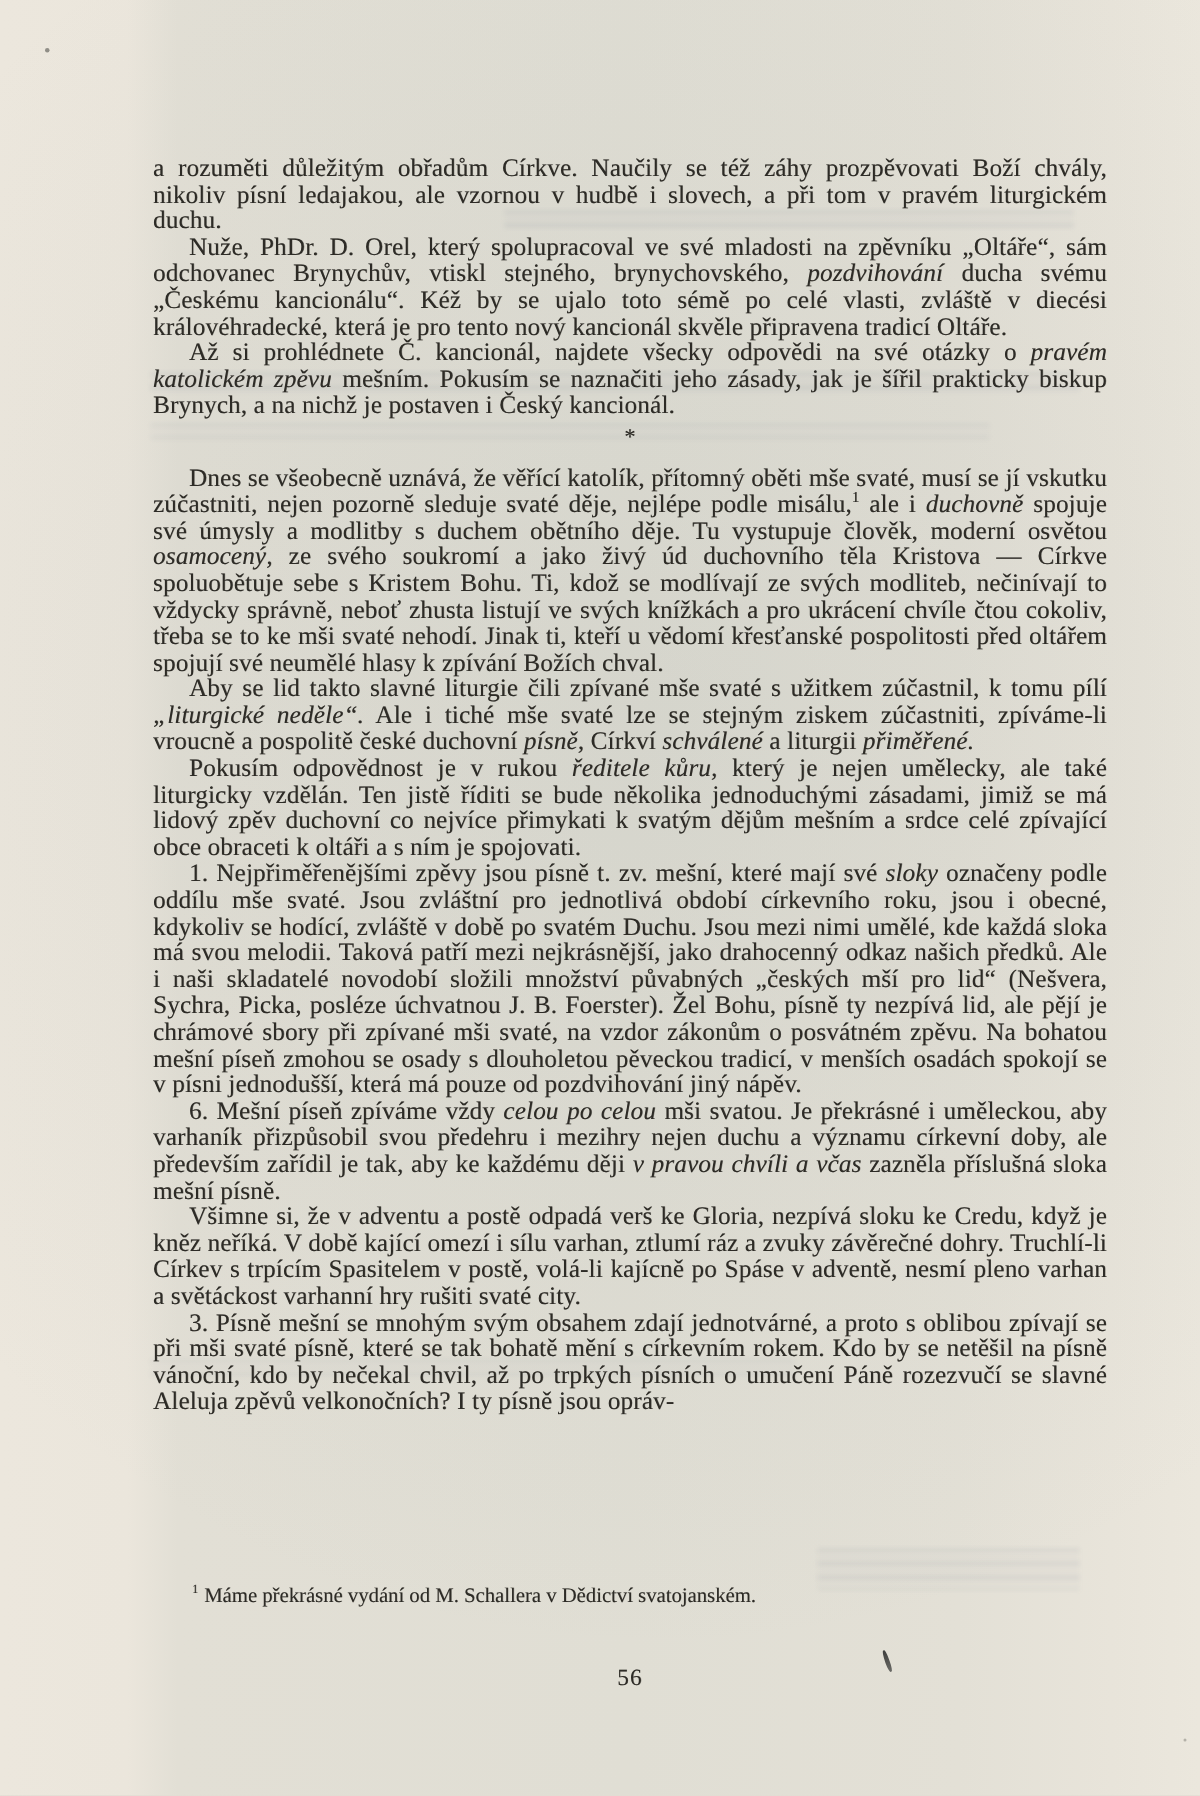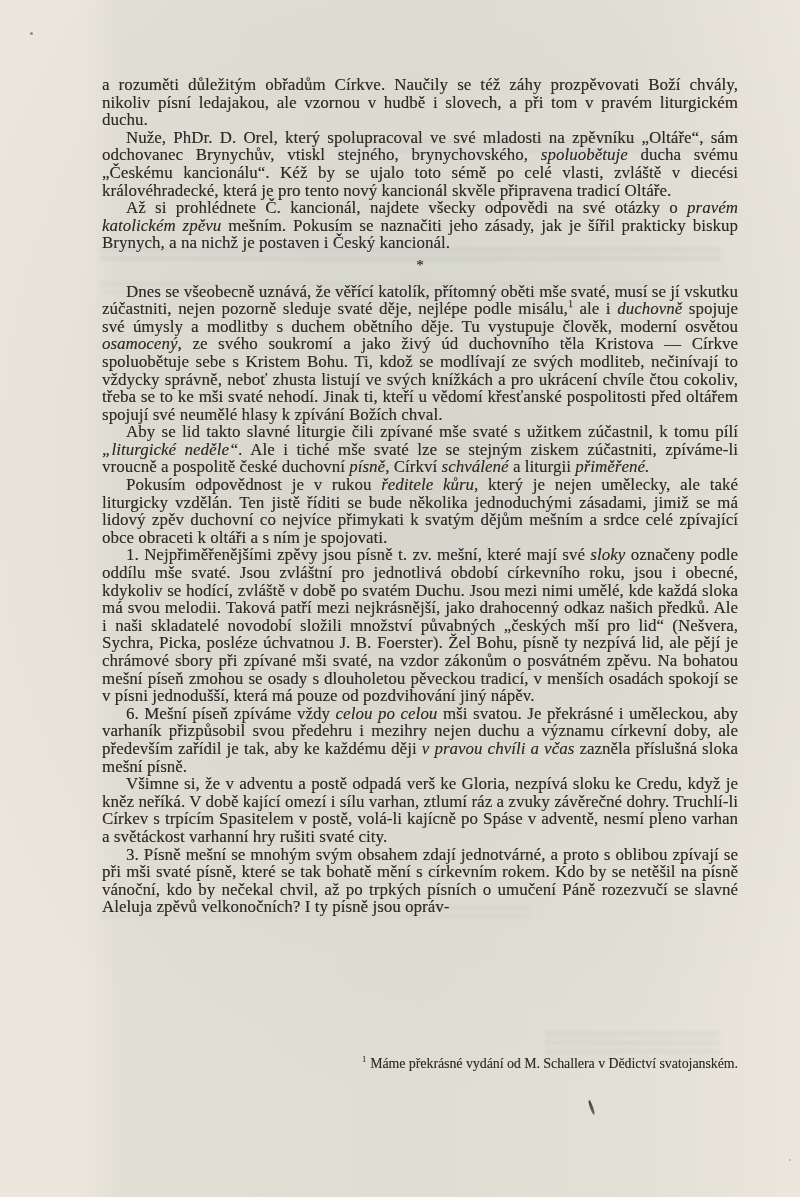--- a/index.html
+++ b/index.html
@@ -21,33 +21,33 @@
   .textblock {
     position: absolute;
     left: 102px; top: 76px; width: 636px;
     max-height: 960px; overflow: hidden;
     font-size: 16.8px; line-height: 17.6px;
     letter-spacing: 0.1px;
     text-align: justify;
     text-shadow: 0.3px 0.3px 0.35px rgba(45,43,38,0.45);
   }
   .textblock p { margin: 0; text-indent: 24px; }
-  .textblock p.cont { text-indent: 0; }
+  .textblock p.cont { text-indent: 0; margin-top: 27px; }
   .it { font-style: italic; }
   sup { font-size: 0.6em; line-height: 0; vertical-align: super; letter-spacing: 0; }
   .separator {
     text-align: center; text-indent: 0 !important;
     margin: 5px 0 8px !important;
     font-size: 15px;
   }
   .footnote {
     position: absolute;
     left: 102px; top: 1042px; width: 636px;
     font-size: 13.8px; line-height: 16px;
-    text-indent: 26px; text-align: right;
+    text-indent: 26px; text-align: left;
     text-shadow: 0.3px 0.3px 0.3px rgba(45,43,38,0.4);
   }
   .footnote sup { margin-right: 4px; }
   .pagenum {
     position: absolute;
     left: 102px; top: 1110px; width: 636px;
     text-align: center;
     font-size: 15.5px; letter-spacing: 0.8px;
     text-shadow: 0.3px 0.3px 0.3px rgba(45,43,38,0.4);
   }
@@ -87,32 +87,33 @@
   <div class="ghost g1"></div>
   <div class="ghost g2"></div>
   <div class="ghost g3"></div>
   <div class="ghost g4"></div>
   <div class="ghost g5"></div>
   <div class="speck s1"></div>
   <div class="speck s2"></div>
 
   <div class="textblock">
     <p class="cont"><span>a rozuměti důležitým obřadům Církve. Naučily se též záhy prozpěvovati Boží chvály, nikoliv písní ledajakou, ale vzornou v hudbě i slovech, a při tom v pravém liturgickém duchu.</span></p>
-    <p><span>Nuže, PhDr. D. Orel, který spolupracoval ve své mladosti na zpěvníku „Oltáře“, sám odchovanec Brynychův, vtiskl stejného, brynychovského, </span><span class="it">spoluobětuje</span><span> ducha svému „Českému kancionálu“. Kéž by se ujalo toto sémě po celé vlasti, zvláště v diecési královéhradecké, která je pro tento nový kancionál skvěle připravena tradicí Oltáře.</span></p>
+    <p><span>Nuže, PhDr. D. Orel, který spolupracoval ve své mladosti na zpěvníku „Oltáře“, sám odchovanec Brynychův, vtiskl stejného, brynychovského, </span><span class="it">pozdvihování</span><span> ducha svému „Českému kancionálu“. Kéž by se ujalo toto sémě po celé vlasti, zvláště v diecési královéhradecké, která je pro tento nový kancionál skvěle připravena tradicí Oltáře.</span></p>
     <p><span>Až si prohlédnete Č. kancionál, najdete všecky odpovědi na své otázky o </span><span class="it">pravém katolickém zpěvu</span><span> mešním. Pokusím se naznačiti jeho zásady, jak je šířil prakticky biskup Brynych, a na nichž je postaven i Český kancionál.</span></p>
     <p class="separator">*</p>
     <p><span>Dnes se všeobecně uznává, že věřící katolík, přítomný oběti mše svaté, musí se jí vskutku zúčastniti, nejen pozorně sleduje svaté děje, nejlépe podle misálu,</span><sup>1</sup><span> ale i </span><span class="it">duchovně</span><span> spojuje své úmysly a modlitby s duchem obětního děje. Tu vystupuje člověk, moderní osvětou </span><span class="it">osamocený,</span><span> ze svého soukromí a jako živý úd duchovního těla Kristova — Církve spoluobětuje sebe s Kristem Bohu. Ti, kdož se modlívají ze svých modliteb, nečinívají to vždycky správně, neboť zhusta listují ve svých knížkách a pro ukrácení chvíle čtou cokoliv, třeba se to ke mši svaté nehodí. Jinak ti, kteří u vědomí křesťanské pospolitosti před oltářem spojují své neumělé hlasy k zpívání Božích chval.</span></p>
     <p><span>Aby se lid takto slavné liturgie čili zpívané mše svaté s užitkem zúčastnil, k tomu pílí </span><span class="it">„liturgické neděle“.</span><span> Ale i tiché mše svaté lze se stejným ziskem zúčastniti, zpíváme-li vroucně a pospolitě české duchovní </span><span class="it">písně,</span><span> Církví </span><span class="it">schválené</span><span> a liturgii </span><span class="it">přiměřené.</span></p>
     <p><span>Pokusím odpovědnost je v rukou </span><span class="it">ředitele kůru,</span><span> který je nejen umělecky, ale také liturgicky vzdělán. Ten jistě říditi se bude několika jednoduchými zásadami, jimiž se má lidový zpěv duchovní co nejvíce přimykati k svatým dějům mešním a srdce celé zpívající obce obraceti k oltáři a s ním je spojovati.</span></p>
     <p><span>1. Nejpřiměřenějšími zpěvy jsou písně t. zv. mešní, které mají své </span><span class="it">sloky</span><span> označeny podle oddílu mše svaté. Jsou zvláštní pro jednotlivá období církevního roku, jsou i obecné, kdykoliv se hodící, zvláště v době po svatém Duchu. Jsou mezi nimi umělé, kde každá sloka má svou melodii. Taková patří mezi nejkrásnější, jako drahocenný odkaz našich předků. Ale i naši skladatelé novodobí složili množství půvabných „českých mší pro lid“ (Nešvera, Sychra, Picka, posléze úchvatnou J. B. Foerster). Žel Bohu, písně ty nezpívá lid, ale pějí je chrámové sbory při zpívané mši svaté, na vzdor zákonům o posvátném zpěvu. Na bohatou mešní píseň zmohou se osady s dlouholetou pěveckou tradicí, v menších osadách spokojí se v písni jednodušší, která má pouze od pozdvihování jiný nápěv.</span></p>
     <p><span>6. Mešní píseň zpíváme vždy </span><span class="it">celou po celou</span><span> mši svatou. Je překrásné i uměleckou, aby varhaník přizpůsobil svou předehru i mezihry nejen duchu a významu církevní doby, ale především zařídil je tak, aby ke každému ději </span><span class="it">v pravou chvíli a včas</span><span> zazněla příslušná sloka mešní písně.</span></p>
     <p><span>Všimne si, že v adventu a postě odpadá verš ke Gloria, nezpívá sloku ke Credu, když je kněz neříká. V době kající omezí i sílu varhan, ztlumí ráz a zvuky závěrečné dohry. Truchlí-li Církev s trpícím Spasitelem v postě, volá-li kajícně po Spáse v adventě, nesmí pleno varhan a světáckost varhanní hry rušiti svaté city.</span></p>
     <p><span>3. Písně mešní se mnohým svým obsahem zdají jednotvárné, a proto s oblibou zpívají se při mši svaté písně, které se tak bohatě mění s církevním rokem. Kdo by se netěšil na písně vánoční, kdo by nečekal chvil, až po trpkých písních o umučení Páně rozezvučí se slavné Aleluja zpěvů velkonočních? I ty písně jsou opráv-</span></p>
   </div>
 
   <p class="footnote">
     <sup>1</sup><span>Máme překrásné vydání od M. Schallera v Dědictví svatojanském.</span>
   </p>
 
+  <div class="pagenum">56</div>
 
   <div class="pen-mark"></div>
 
 </div>
 
 </body></html>

